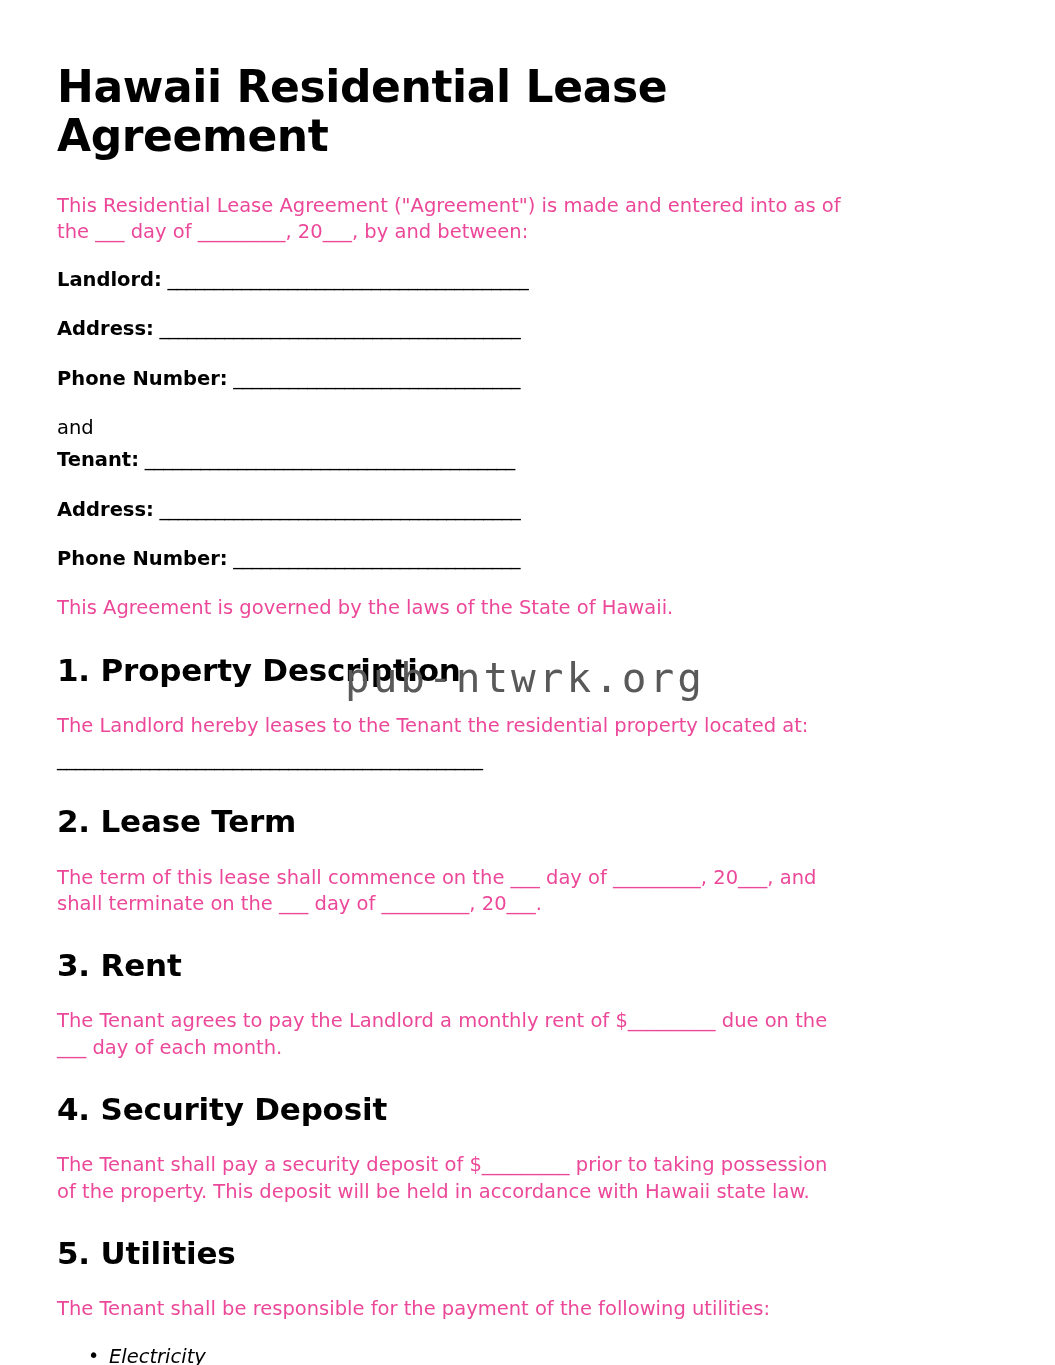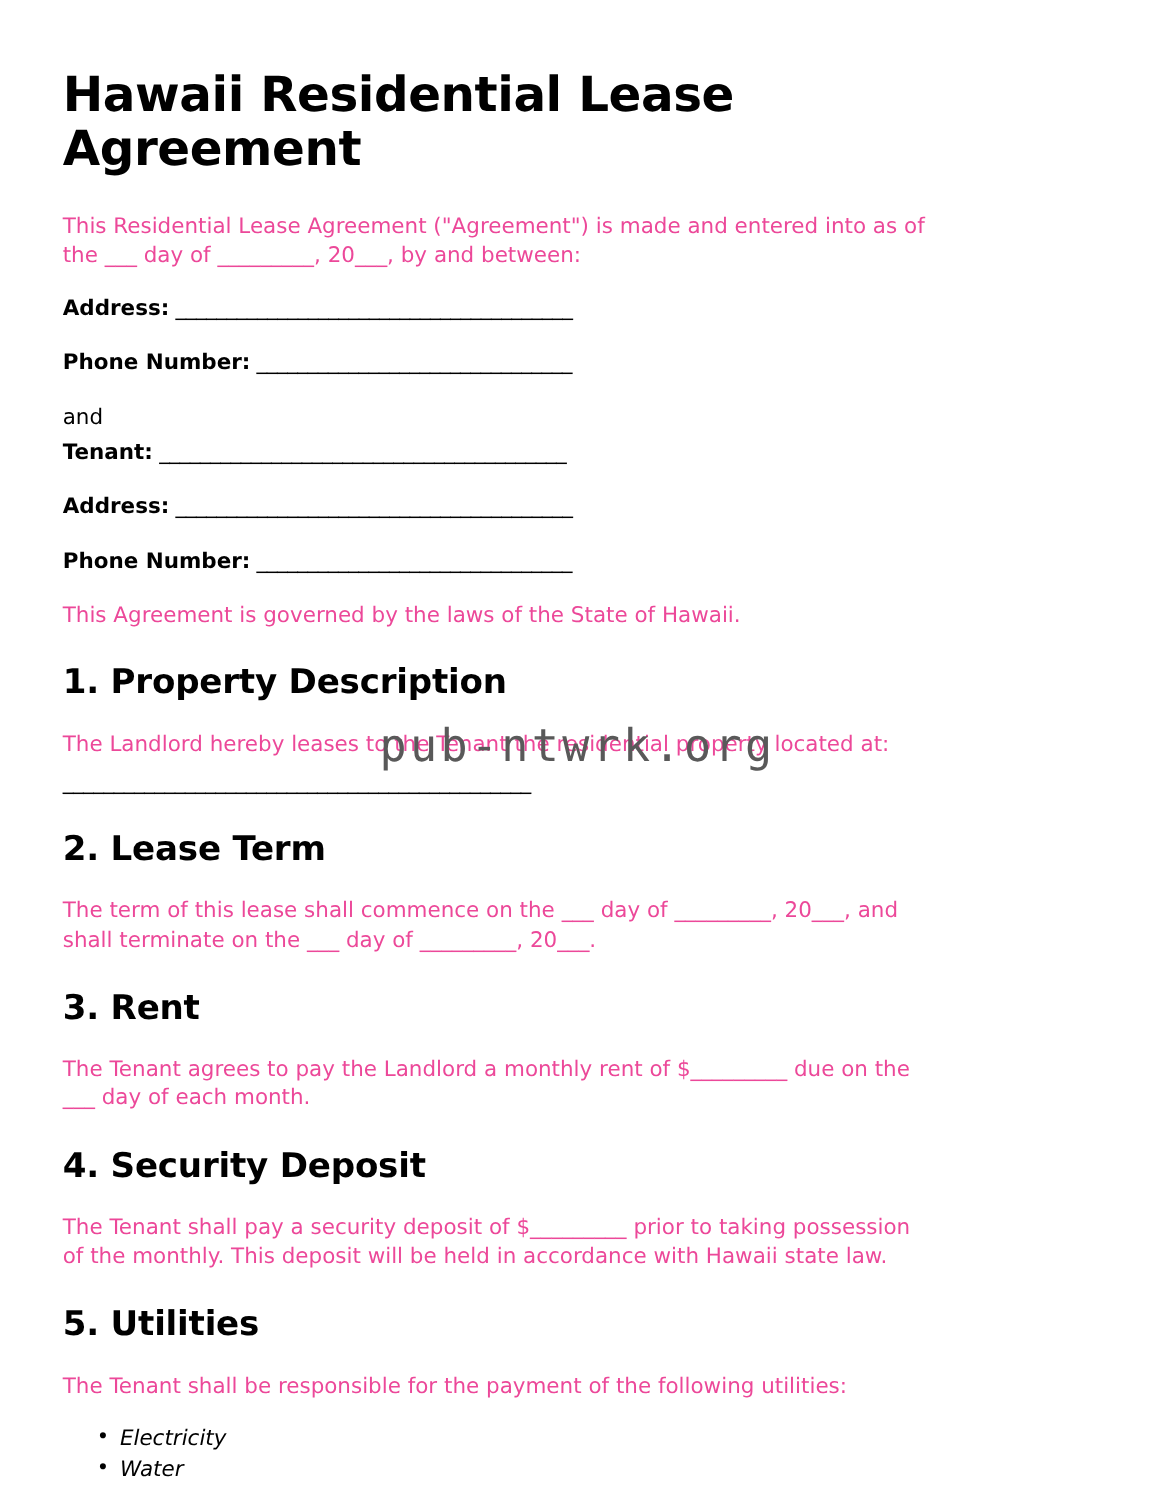--- a/index.html
+++ b/index.html
@@ -123,20 +123,23 @@
 </style>
 </head>
 <body>
 
 <div class="page">
 
   <h1 class="doc-title">Hawaii Residential Lease Agreement</h1>
 
   <p class="para">This Residential Lease Agreement ("Agreement") is made and entered into as of the ___ day of _________, 20___, by and between:</p>
 
+  <div class="field-row">
+    <span class="field-label">Landlord:</span><span class="blank"> _______________________________________</span>
+  </div>
 
   <div class="field-row">
     <span class="field-label">Address:</span><span class="blank"> _______________________________________</span>
   </div>
 
   <div class="field-row">
     <span class="field-label">Phone Number:</span><span class="blank"> _______________________________</span>
   </div>
 
   <div class="plain-line">and</div>
@@ -159,21 +162,21 @@
   <p class="para" style="margin-bottom:8px;">The Landlord hereby leases to the Tenant the residential property located at:</p>
   <div class="rule-line">______________________________________________</div>
 
   <h2 class="section-heading">2. Lease Term</h2>
   <p class="para">The term of this lease shall commence on the ___ day of _________, 20___, and shall terminate on the ___ day of _________, 20___.</p>
 
   <h2 class="section-heading">3. Rent</h2>
   <p class="para">The Tenant agrees to pay the Landlord a monthly rent of $_________ due on the ___ day of each month.</p>
 
   <h2 class="section-heading">4. Security Deposit</h2>
-  <p class="para">The Tenant shall pay a security deposit of $_________ prior to taking possession of the monthly. This deposit will be held in accordance with Hawaii state law.</p>
+  <p class="para">The Tenant shall pay a security deposit of $_________ prior to taking possession of the property. This deposit will be held in accordance with Hawaii state law.</p>
 
   <h2 class="section-heading">5. Utilities</h2>
   <p class="para" style="">The Tenant shall be responsible for the payment of the following utilities:</p>
   <ul class="util-list">
     <li>Electricity</li>
     <li>Water</li>
   </ul>
 
   <div class="watermark">pub-ntwrk.org</div>
 

